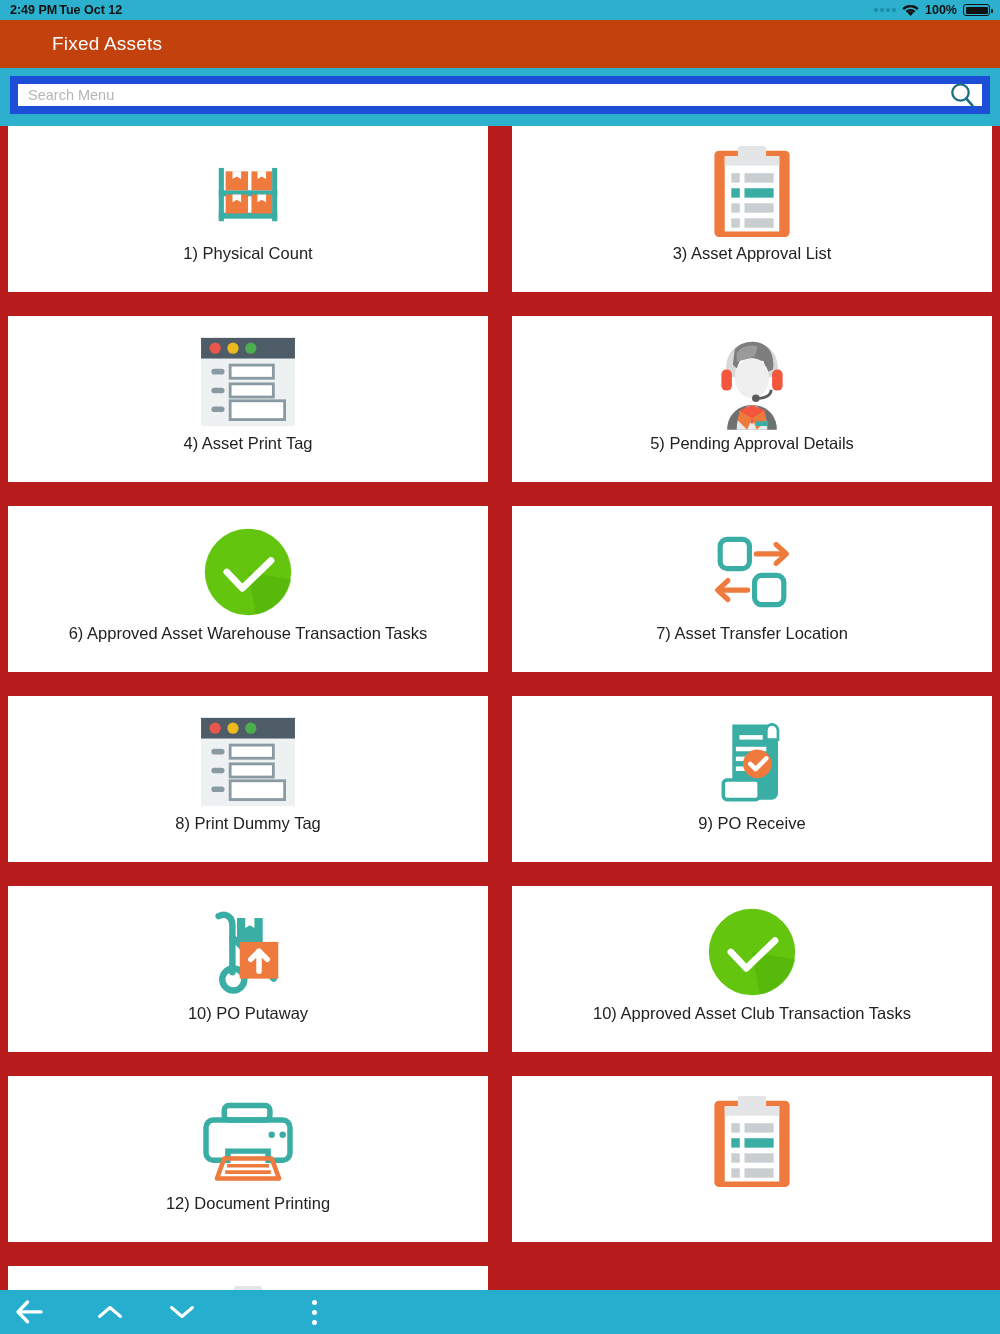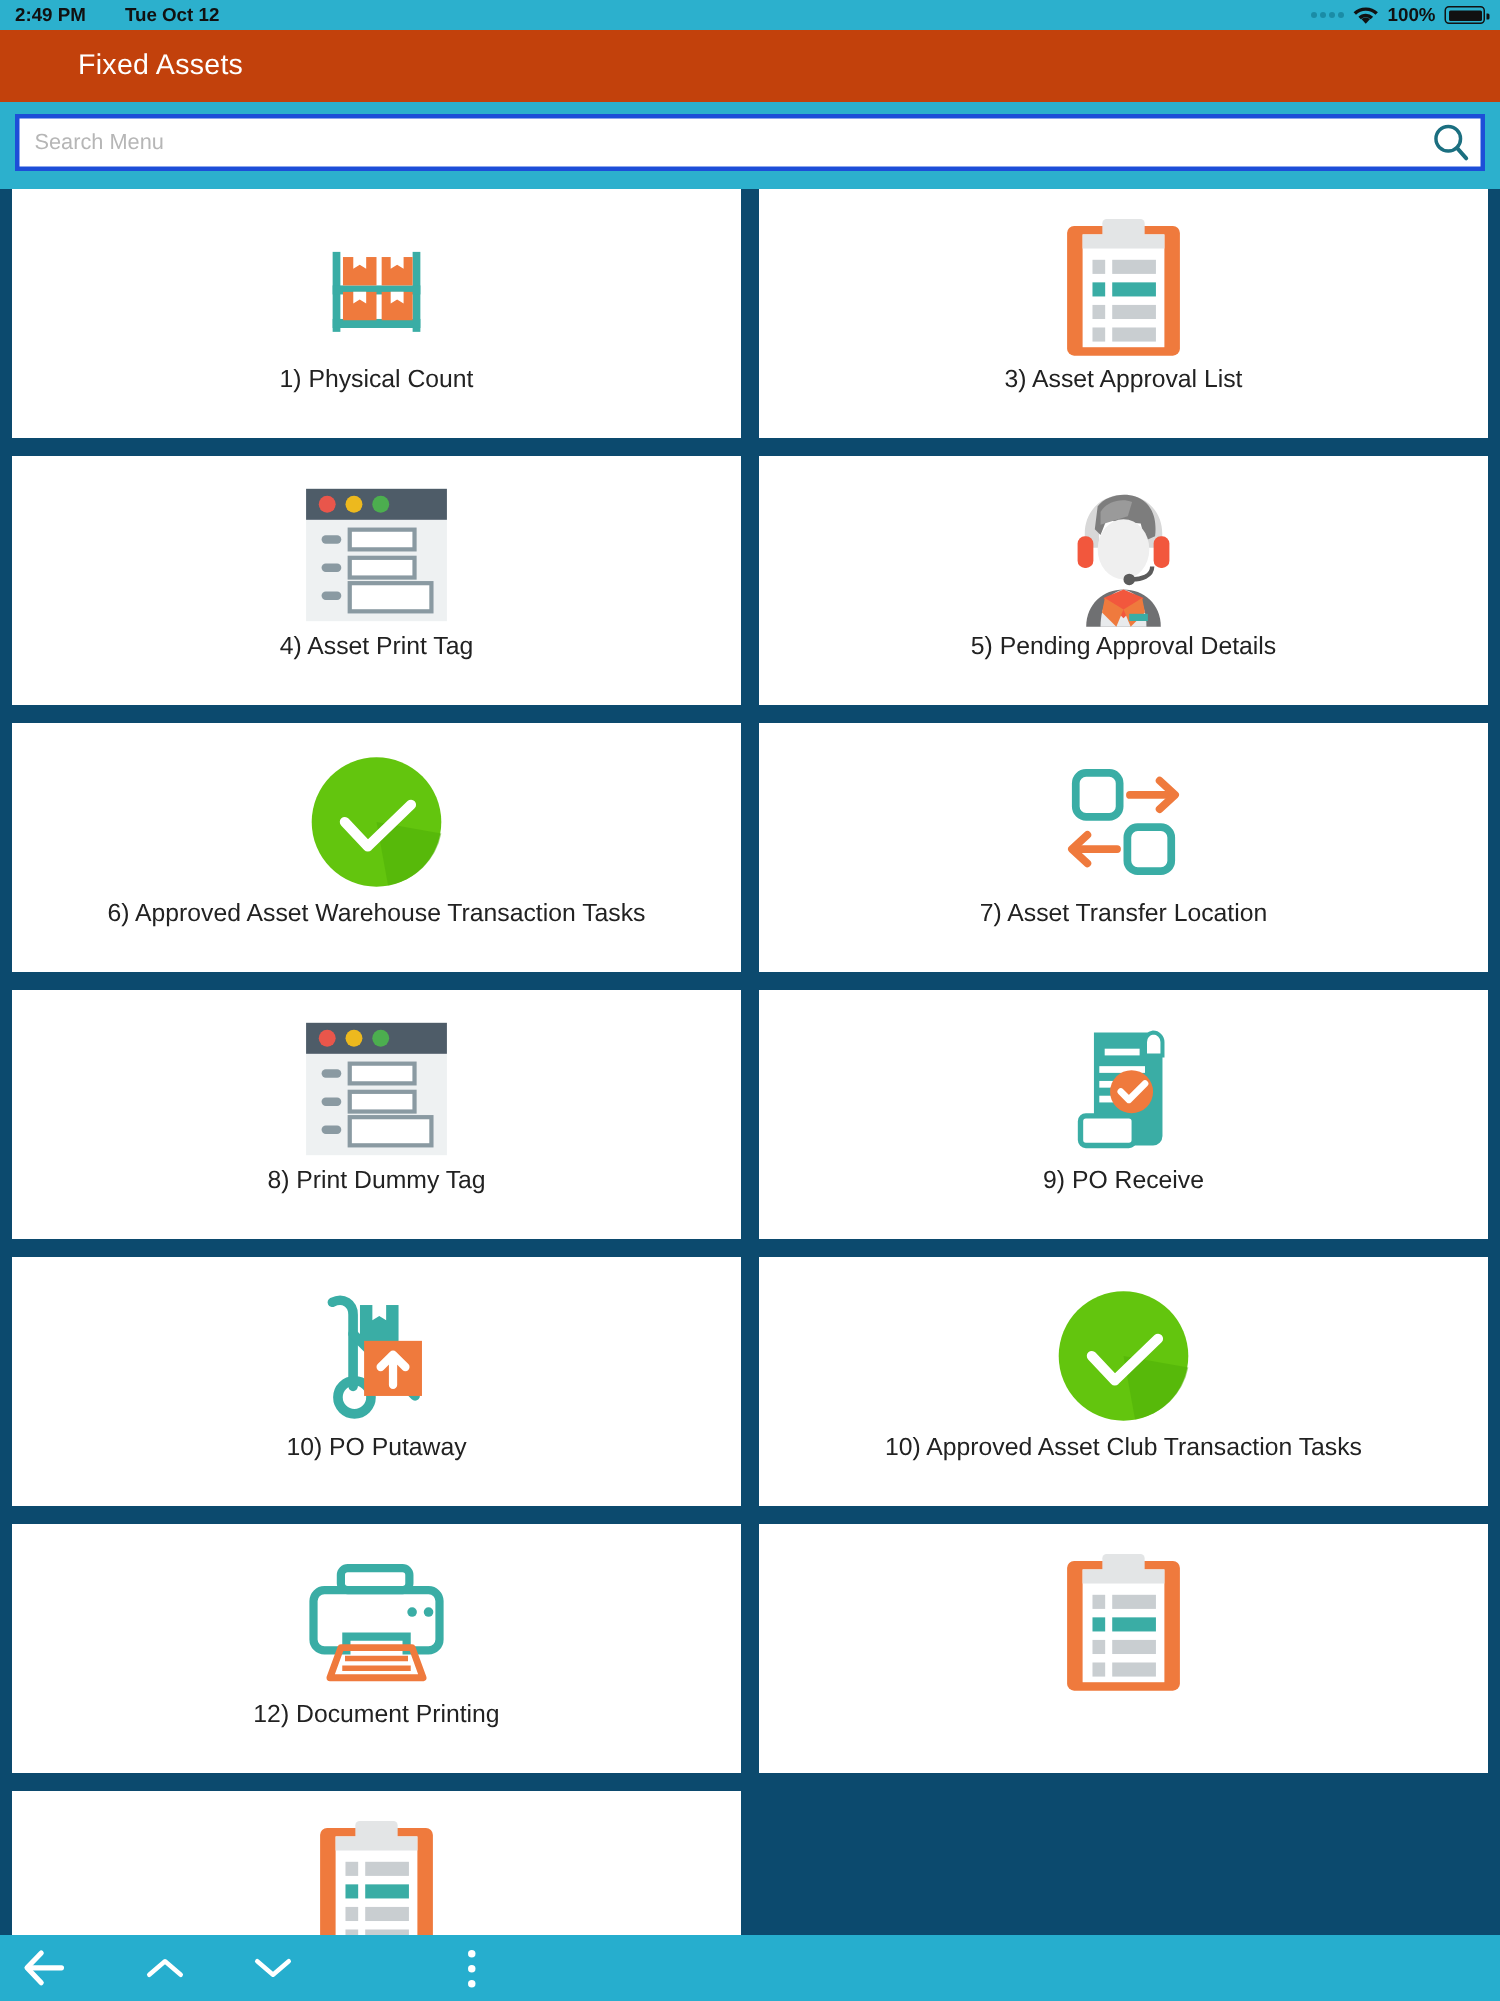--- a/index.html
+++ b/index.html
@@ -12,21 +12,21 @@
 
   
   .statusbar {
     height: 20px; width: 100%;
     background: #2cb0cd;
     display: flex; align-items: center;
     padding: 0 10px;
     font-size: 12.5px; font-weight: bold; color: #111;
     position: relative;
   }
-  .sb-left { display: flex; align-items: baseline; gap: 26px; }
+  .sb-left { display: flex; align-items: baseline; gap: 2px; }
   .sb-right {
     margin-left: auto; display: flex; align-items: center; gap: 6px;
   }
   .sig-dots { display: flex; gap: 2px; align-items: center; }
   .sig-dots i { width: 4px; height: 4px; border-radius: 50%; background: #1a8ca6; display:block; }
   .wifi { display: block; }
   .batt {
     width: 27px; height: 12px; border: 1.5px solid #111; border-radius: 3px;
     position: relative; padding: 1.5px;
   }
@@ -44,34 +44,34 @@
     padding-left: 52px;
   }
   .appbar .title { color: #ffffff; font-size: 19px; letter-spacing: .2px; }
 
   
   .searchwrap {
     background: #2cb0cd;
     padding: 8px 10px 12px 10px;
   }
   .searchbox {
-    height: 38px; background: #fff; border: 3px solid #1d4ed8;
+    height: 38px; background: #fff; border: 8px solid #1d4ed8;
     display: flex; align-items: center; padding: 0 6px 0 10px;
   }
   .searchbox .ph {
     flex: 1; color: #b6b6b6; font-size: 14.5px;
   }
   .search-icon { flex: 0 0 auto; }
 
   
   .grid {
-    background: #0c4a6e;
+    background: #b91c1c;
     display: grid;
     grid-template-columns: 1fr 1fr;
-    gap: 12px;
+    gap: 24px;
     padding: 0 8px 0 8px;
     height: 1180px;
     align-content: start;
   }
   .card {
     background: #fff;
     height: 166px;
     display: flex; flex-direction: column;
     align-items: center; justify-content: flex-start;
     padding-top: 14px;

